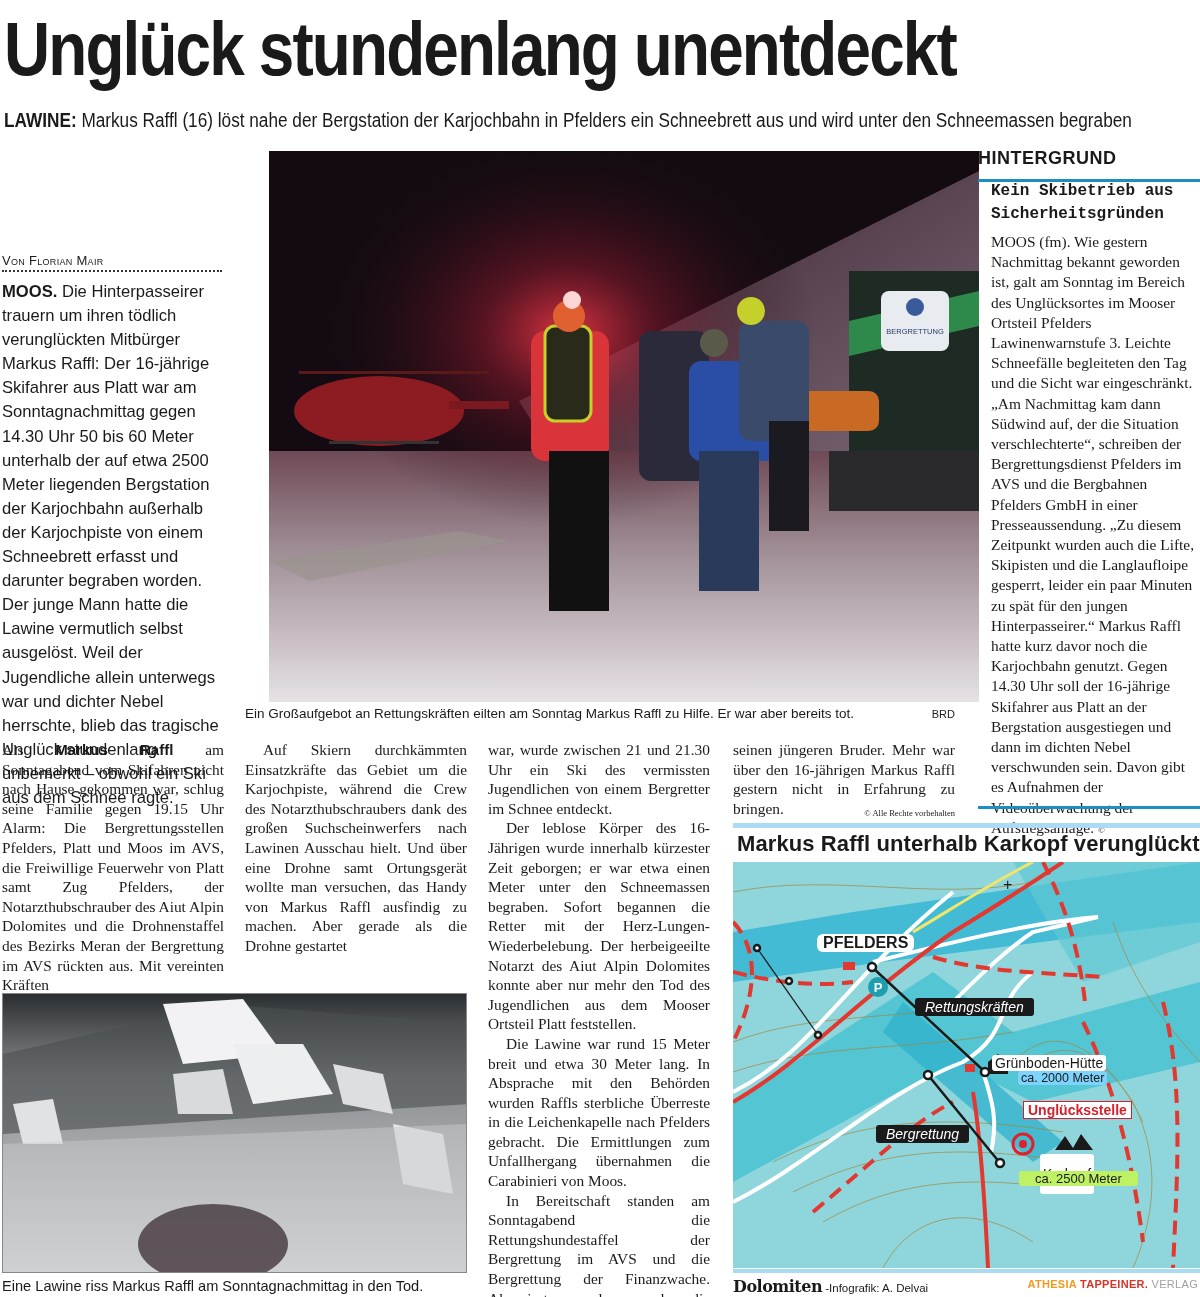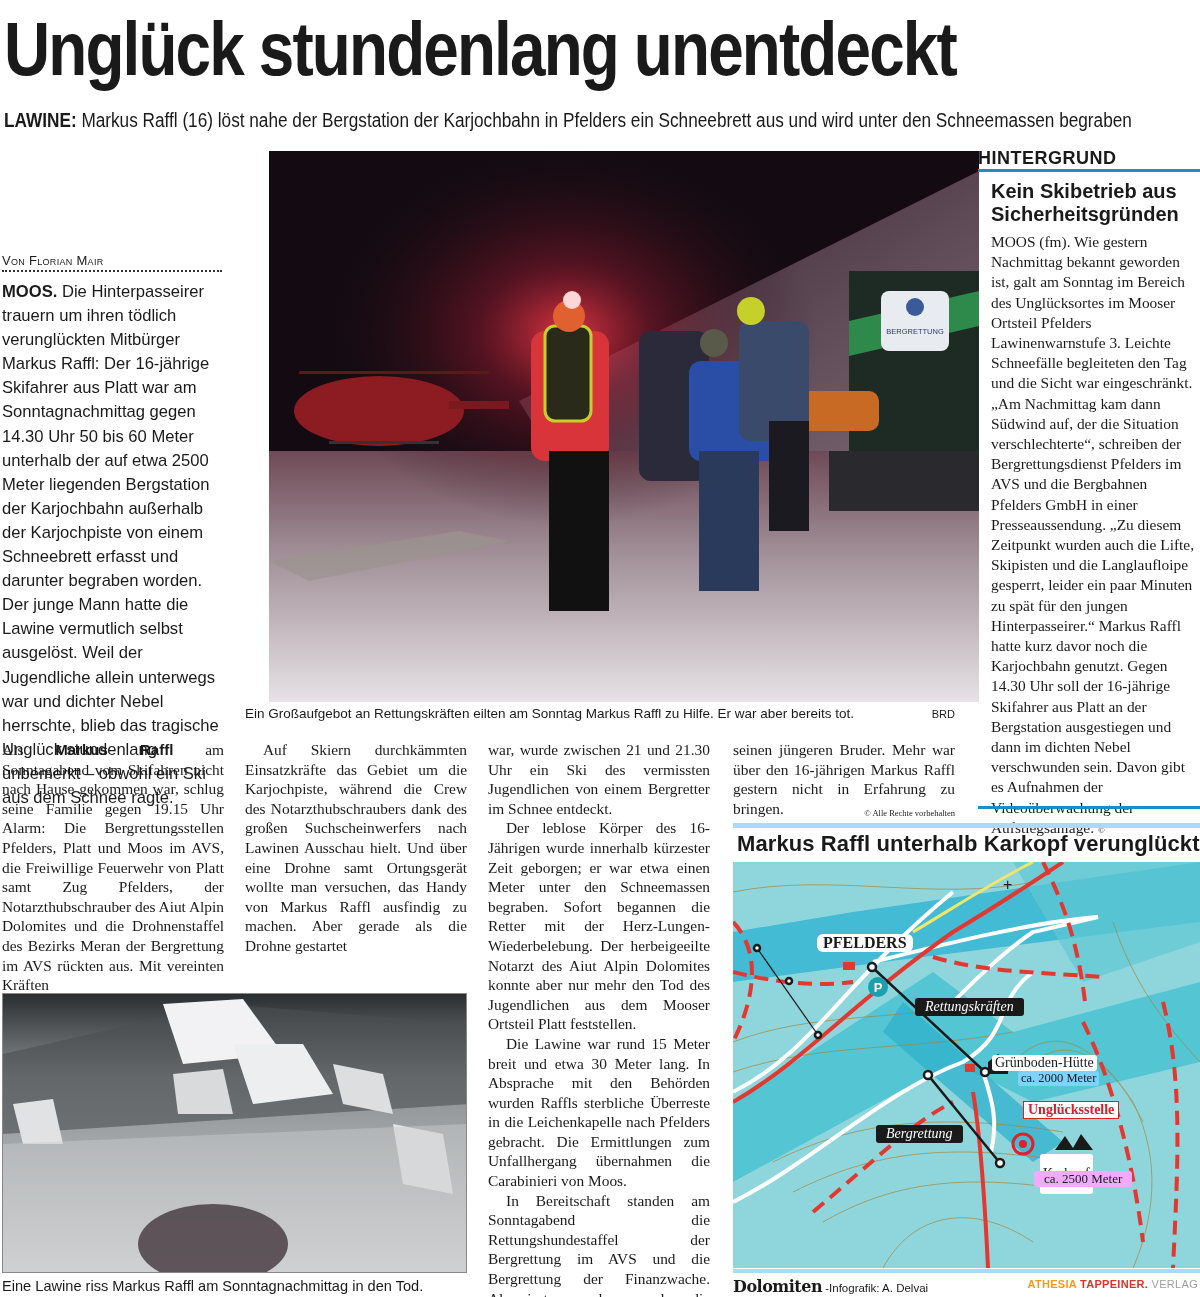--- a/index.html
+++ b/index.html
@@ -16,22 +16,22 @@
   #photo-main { left: 245px; top: 151px; width: 710px; height: 551px; overflow: hidden; background: #1a1016; margin-left: 24px; }
   #caption-main { left: 245px; top: 705px; width: 710px; font-size: 13.5px; line-height: 18px; }
   #caption-main .credit { position: absolute; right: 0; top: 0; font-size: 11px; }
 
   
   #byline { left: 2px; top: 253px; width: 220px; font-size: 13px; font-variant: small-caps; letter-spacing: 0.3px; border-bottom: 2px dotted #333; padding-bottom: 2px; }
   #intro { left: 2px; top: 280px; width: 222px; font-size: 16.6px; line-height: 24.1px; text-align: left; }
   #intro b { font-weight: bold; }
 
   
-  #bg-kicker { left: 978px; top: 148px; width: 222px; font-size: 18px; font-weight: bold; letter-spacing: 0.5px; border-bottom: 3px solid #1b8fc4; padding-bottom: 0; }
-  #bg-title { left: 991px; top: 180px; width: 205px; font-size: 20px; font-weight: bold; line-height: 23px; }
+  #bg-kicker { left: 978px; top: 148px; width: 222px; font-size: 18px; font-weight: bold; letter-spacing: 0.5px; border-bottom: 3px solid #1b8fc4; padding-bottom: 10px; }
+  #bg-title { left: 991px; top: 180px; width: 205px; font-size: 16px; font-weight: bold; line-height: 23px; font-family: Liberation Mono, monospace; }
   #bg-body { left: 991px; top: 232px; width: 210px; font-size: 15.4px; line-height: 20.2px; }
   #bg-rule { left: 978px; top: 806px; width: 222px; height: 3px; background: #1b8fc4; }
 
   
   .col { font-size: 15.4px; line-height: 19.6px; text-align: justify; }
   .col p { margin: 0; }
   .col p.ind { text-indent: 18px; }
   #col1 { left: 2px; top: 740px; width: 222px; }
   #col2 { left: 245px; top: 740px; width: 222px; }
   #col3 { left: 488px; top: 740px; width: 222px; }
@@ -47,21 +47,21 @@
   #map-title { left: 737px; top: 831px; font-size: 22px; font-weight: bold; white-space: nowrap; letter-spacing: 0.1px; }
   #map { left: 733px; top: 862px; width: 467px; height: 406px; overflow: hidden; background: #4fc3d1; }
   #map-botbar { left: 733px; top: 1269px; width: 467px; height: 4px; background: #a9dcf2; }
   #map-footer-left { left: 733px; top: 1277px; font-size: 11.5px; white-space: nowrap; }
   #map-footer-left .logo { font-family: "DejaVu Serif", serif; font-weight: bold; font-size: 16px; letter-spacing: -0.5px; }
   #map-footer-right { right: 2px; top: 1278px; font-size: 11px; font-weight: bold; white-space: nowrap; letter-spacing: 0.3px; }
   #map-footer-right .a { color: #f39a1c; }
   #map-footer-right .t { color: #d8352a; }
   #map-footer-right .v { color: #a0a0a0; font-weight: normal; }
 
-  .maplabel { position: absolute; font-family: Liberation Serif, serif; white-space: nowrap; }
+  .maplabel { position: absolute; font-family: Liberation Sans, sans-serif; white-space: nowrap; }
   .lbl-white { background: #ffffff; color: #1a1a1a; border-radius: 6px; padding: 0 6px; }
   .lbl-black { background: #1a1a1a; color: #ffffff; font-style: italic; padding: 1px 10px; border-radius: 3px; }
   .lbl-red { background: #ffffff; color: #d6202b; font-weight: bold; border: 1.5px solid #d6202b; padding: 0 4px; }
 </style>
 </head>
 <body>
 
 <div id="headline" class="abs sans">Unglück stundenlang unentdeckt</div>
 <div id="subline" class="abs sans"><b>LAWINE:</b><span> Markus Raffl (16) löst nahe der Bergstation der Karjochbahn in Pfelders ein Schneebrett aus und wird unter den Schneemassen begraben</span></div>
 
@@ -255,17 +255,17 @@
     </g>
     <text x="270" y="28" font-size="16" fill="#1a1a1a" font-family="Liberation Sans, sans-serif">+</text>
   </svg>
   <div class="maplabel lbl-white" style="left:84px;top:72px;font-size:16px;font-weight:bold;">PFELDERS</div>
   <div class="maplabel lbl-black" style="left:182px;top:136px;font-size:14px;">Rettungskräften</div>
   <div class="maplabel" style="left:259px;top:193px;font-size:14px;background:#fff;padding:0 3px;border-radius:3px;">Grünboden-Hütte</div>
   <div class="maplabel" style="left:285px;top:209px;font-size:12.5px;background:#7dd3fc;padding:0 3px;border-radius:3px;">ca. 2000 Meter</div>
   <div class="maplabel lbl-red" style="left:290px;top:239px;font-size:14px;">Unglücksstelle</div>
   <div class="maplabel lbl-black" style="left:143px;top:263px;font-size:14px;">Bergrettung</div>
   <div class="maplabel" style="left:307px;top:292px;font-size:14px;background:#fff;padding:12px 3px;border-radius:3px;">Karkopf</div>
-  <div class="maplabel" style="left:286px;top:309px;font-size:13px;background:#f0abfc;padding:0 10px;border-radius:3px;margin-left:15px;">ca. 2500 Meter</div>
+  <div class="maplabel" style="left:286px;top:309px;font-size:13px;background:#bef264;padding:0 16px;border-radius:3px;">ca. 2500 Meter</div>
 </div>
 <div id="map-botbar" class="abs"></div>
 <div id="map-footer-left" class="abs sans"><span class="logo">Dolomiten</span> <span>-Infografik: A. Delvai</span></div>
 <div id="map-footer-right" class="abs sans"><span class="a">ATHESIA</span> <span class="t">TAPPEINER.</span> <span class="v">VERLAG</span></div>
 
 </body></html>

